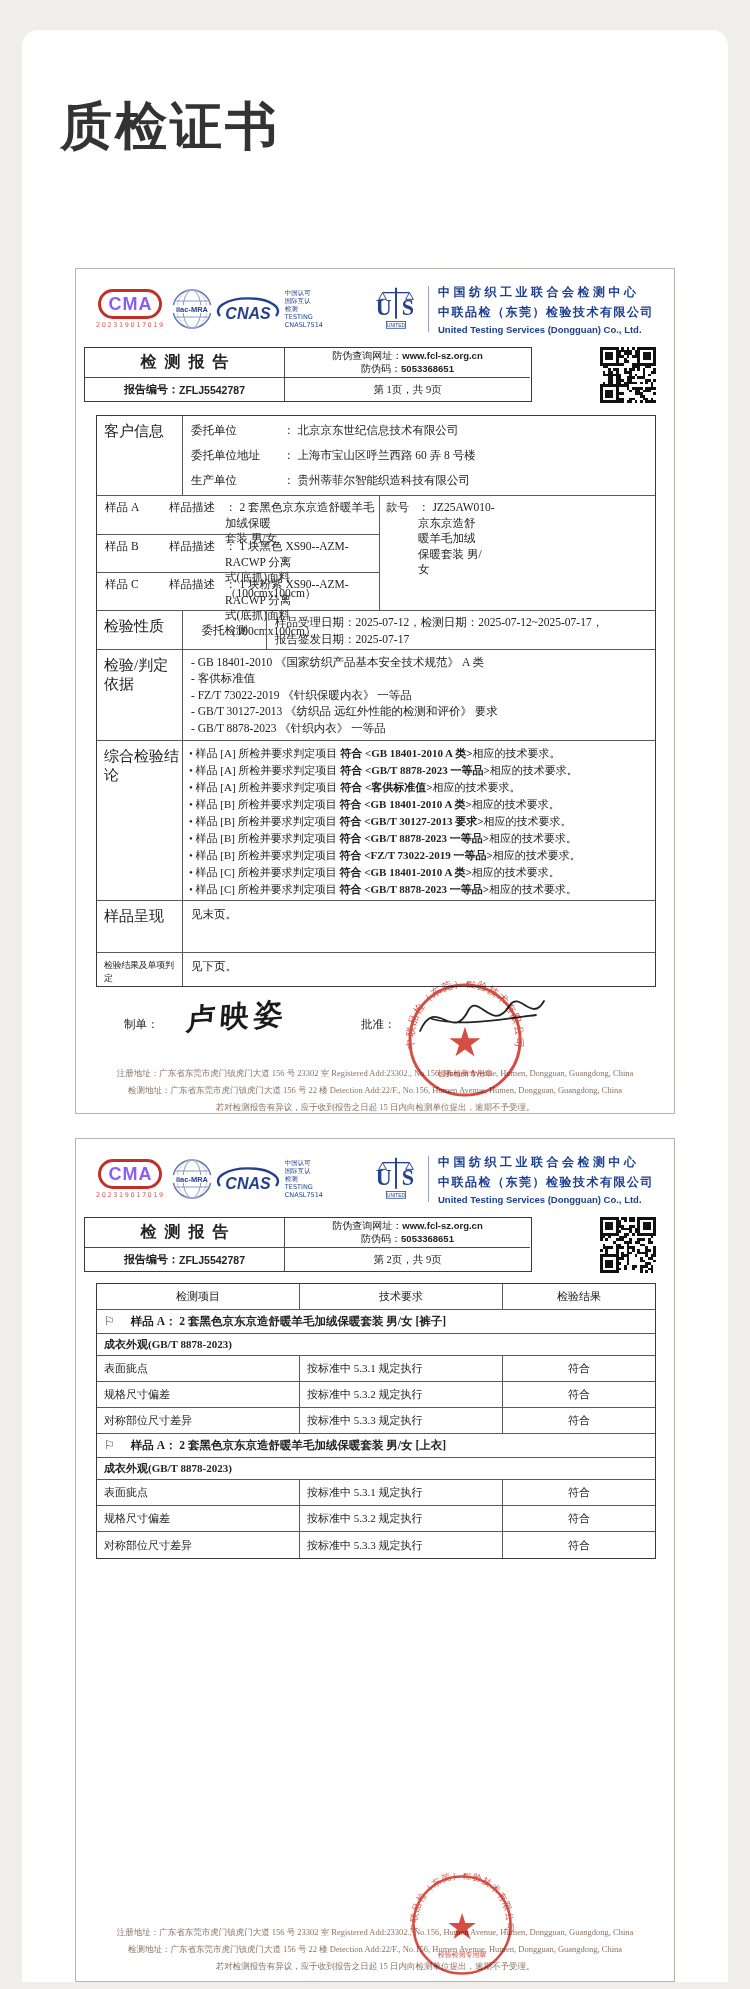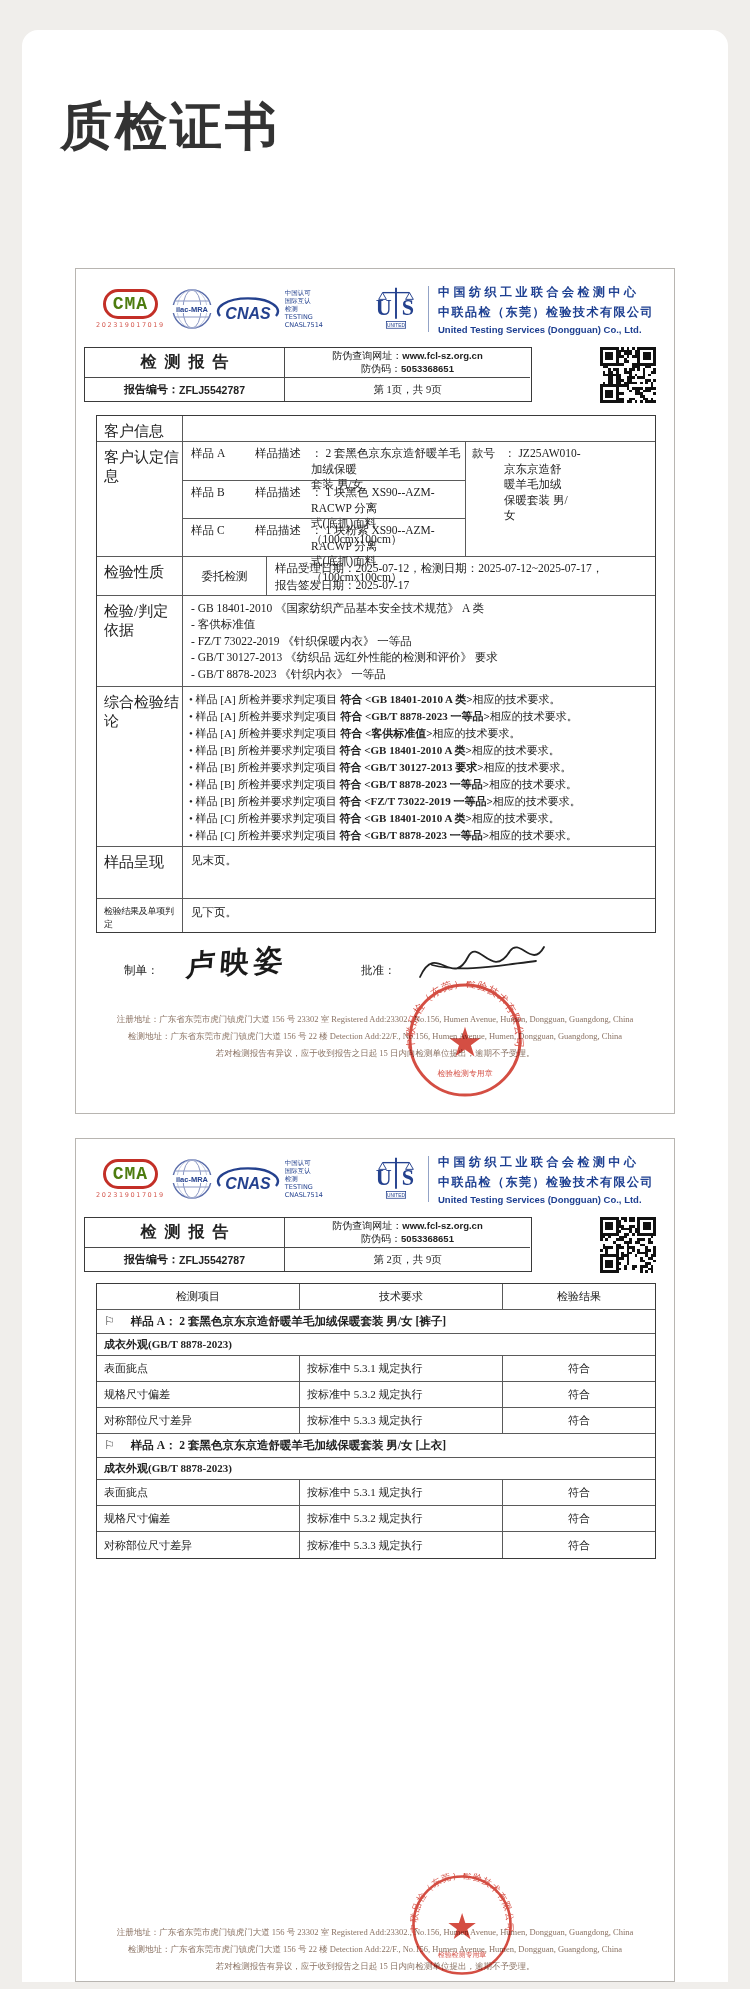--- a/index.html
+++ b/index.html
@@ -12,21 +12,21 @@
 
 
 .cert{position:relative;width:600px;margin:0 auto;border:1px solid #b8b5b1;background:#fff}
 .cert-1{margin-top:112px;height:846px}
 .cert-2{margin-top:24px;height:844px}
 
 
 .logos{display:flex;align-items:center;margin:14px 20px 0;height:52px}
 .cma{display:flex;flex-direction:column;align-items:center}
 .cma-box{border:3px solid #c32f27;border-radius:15px;height:30px;padding:0 7px;display:flex;align-items:center}
-.cma-box span{font-family:Liberation Mono, monospace;font-weight:800;font-size:18px;color:#4d7c0f;letter-spacing:1px}
+.cma-box span{font-family:Liberation Sans, sans-serif;font-weight:800;font-size:18px;color:#8b5cf6;letter-spacing:1px}
 .cma-num{font-family:"DejaVu Sans",sans-serif;font-size:6.5px;color:#d4584f;letter-spacing:1.6px;margin-top:2px}
 .ilac{margin-left:6px;line-height:0}
 .cnas{margin-left:3px;line-height:0}
 .cnas-side{margin-left:5px;font-family:"DejaVu Sans",sans-serif;font-size:6.5px;line-height:8px;
       color:#23418f;white-space:pre-line}
 .logo-right{margin-left:auto;display:flex;align-items:center}
 .uts{line-height:0}
 .vline{width:1px;height:46px;background:#93a3c6;margin:0 9px 0 6px}
 .org1{font-size:12px;font-weight:700;color:#1d3f91;letter-spacing:3.5px;white-space:nowrap}
 .org2{font-size:12px;font-weight:700;color:#1d3f91;letter-spacing:1.5px;margin-top:3px;white-space:nowrap}
@@ -325,23 +325,36 @@
             <rect x="32" y="4" width="6" height="6"></rect>
             <rect x="0" y="28" width="14" height="14"></rect>
             <rect x="2" y="30" width="10" height="10" fill="#fff"></rect>
             <rect x="4" y="32" width="6" height="6"></rect>
           </svg></div>
     </div>
 
     <div class="mtab">
       <div class="mrow">
         <div class="mlbl">客户信息</div>
+        <div class="ccell">
+          <div class="ckv">
+              <span class="ck">委托单位</span>
+              <span class="cv">： 北京京东世纪信息技术有限公司</span>
+            </div>
+          <div class="ckv">
+              <span class="ck">委托单位地址</span>
+              <span class="cv">： 上海市宝山区呼兰西路 60 弄 8 号楼</span>
+            </div>
+          <div class="ckv">
+              <span class="ck">生产单位</span>
+              <span class="cv">： 贵州蒂菲尔智能织造科技有限公司</span>
+            </div>
+        </div>
       </div>
       <div class="mrow">
-        <div class="mlbl">客户认定信息</div>
         <div class="smid">
           <div class="scell">
               <span class="sname">样品 A</span>
               <span class="sdl">样品描述</span>
               <span class="sdesc">： 2 套黑色京东京造舒暖羊毛加绒保暖
 套装 男/女</span>
             </div>
           <div class="scell">
               <span class="sname">样品 B</span>
               <span class="sdl">样品描述</span>

